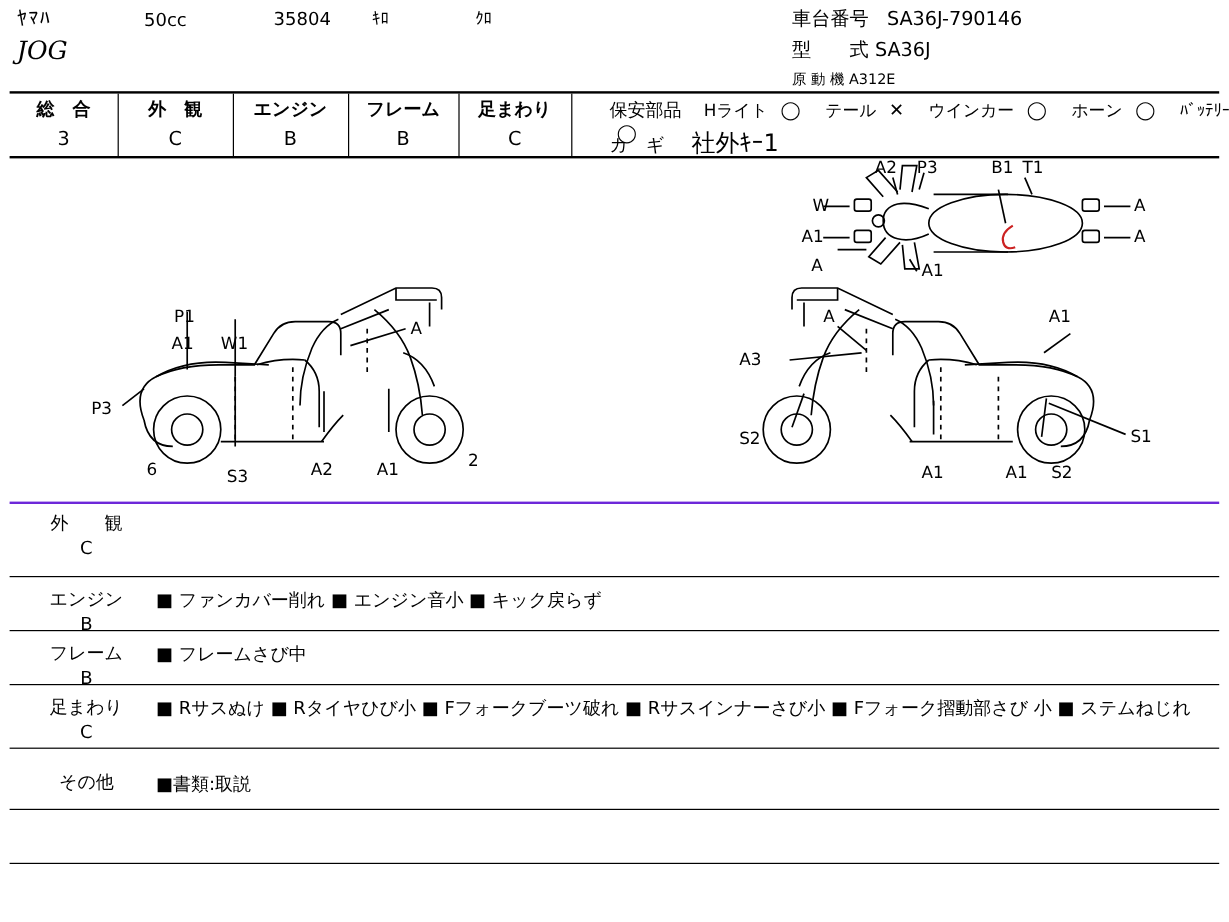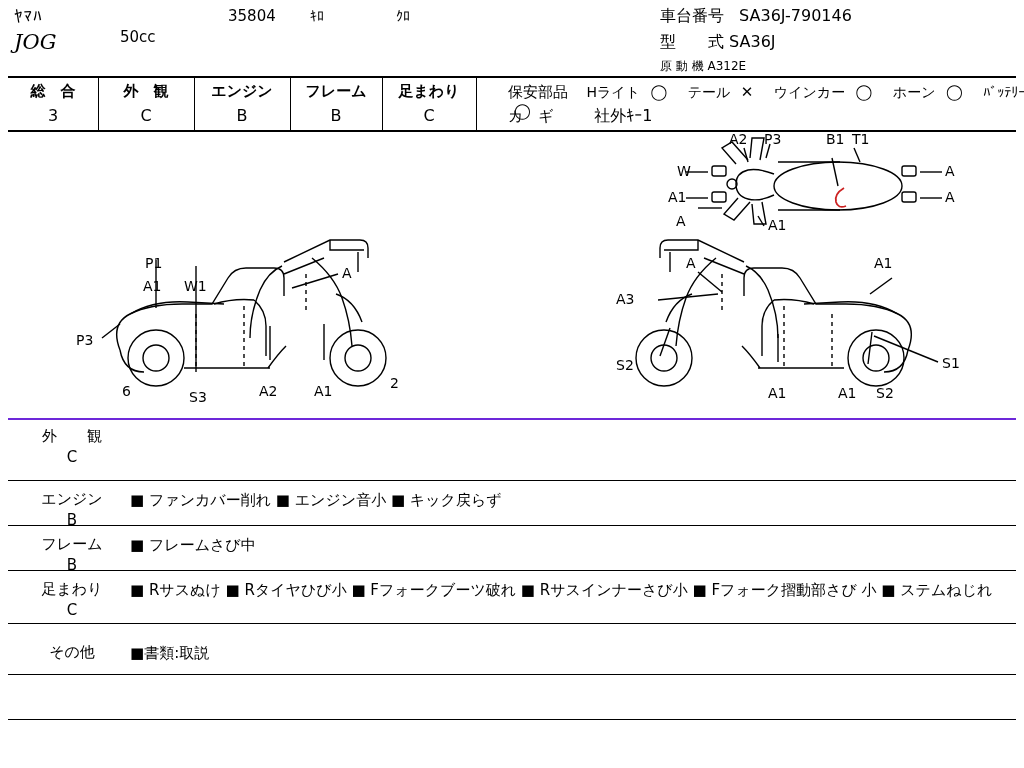--- a/index.html
+++ b/index.html
@@ -10,21 +10,21 @@
     color:#000;
     position:relative;
     overflow:hidden;
   }
   .sheet{position:absolute;left:8px;top:4px;width:1008px;height:752px;}
 
   
   .hdr{position:relative;height:68px;}
   .hdr .maker{position:absolute;left:6px;top:2px;font-size:17px;letter-spacing:1px;}
   .hdr .model{position:absolute;left:6px;top:26px;font-size:21px;font-style:italic;font-weight:normal;font-family:"DejaVu Serif","Liberation Serif",serif;}
-  .hdr .disp{position:absolute;left:112px;top:4px;font-size:15px;margin-top:20px;}
+  .hdr .disp{position:absolute;left:112px;top:4px;font-size:15px;}
   .hdr .odo{position:absolute;left:220px;top:3px;font-size:15px;}
   .hdr .odounit{position:absolute;left:302px;top:4px;font-size:14px;}
   .hdr .odo2{position:absolute;left:388px;top:4px;font-size:14px;}
 
   .hdr .r1{position:absolute;left:652px;top:2px;font-size:16px;}
   .hdr .r1 .v{margin-left:10px;}
   .hdr .r2{position:absolute;left:652px;top:28px;font-size:16px;}
   .hdr .r3{position:absolute;left:652px;top:54px;font-size:12px;}
 
   
@@ -115,21 +115,21 @@
         <span class="circ" style="margin-left:6px">✕</span>
         <span style="margin-left:16px">ウインカー</span>
         <span class="circ" style="margin-left:6px">◯</span>
         <span style="margin-left:16px">ホーン</span>
         <span class="circ" style="margin-left:6px">◯</span>
         <span style="margin-left:16px">ﾊﾞｯﾃﾘｰ</span>
         <span class="circ" style="margin-left:6px">◯</span>
       </div>
       <div class="line2">
         <span style="font-size:15px">カ　ギ</span>
-        <span style="margin-left:36px;font-size:16px">社外ｷｰ1</span>
+        <span style="margin-left:18px;font-size:20px">社外ｷｰ1</span>
       </div>
     </div>
   </div>
 
   <div class="draw">
     <svg width="1008" height="290" viewBox="0 0 1008 290">
       <g fill="none" stroke="#000" stroke-width="1.4">
 
         <g>
           <ellipse cx="830" cy="58" rx="64" ry="24"></ellipse>

